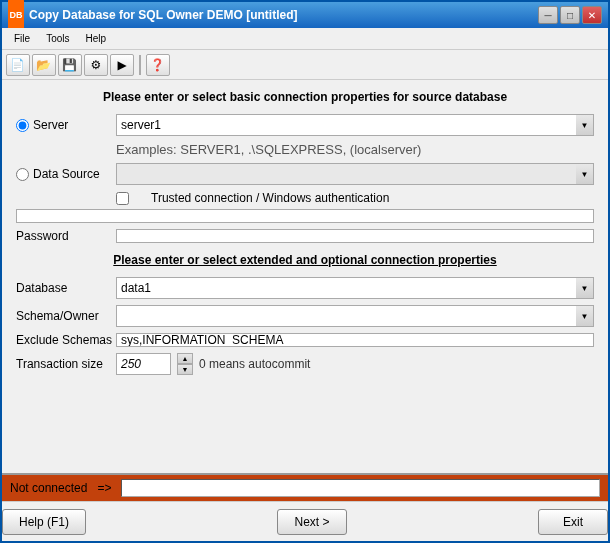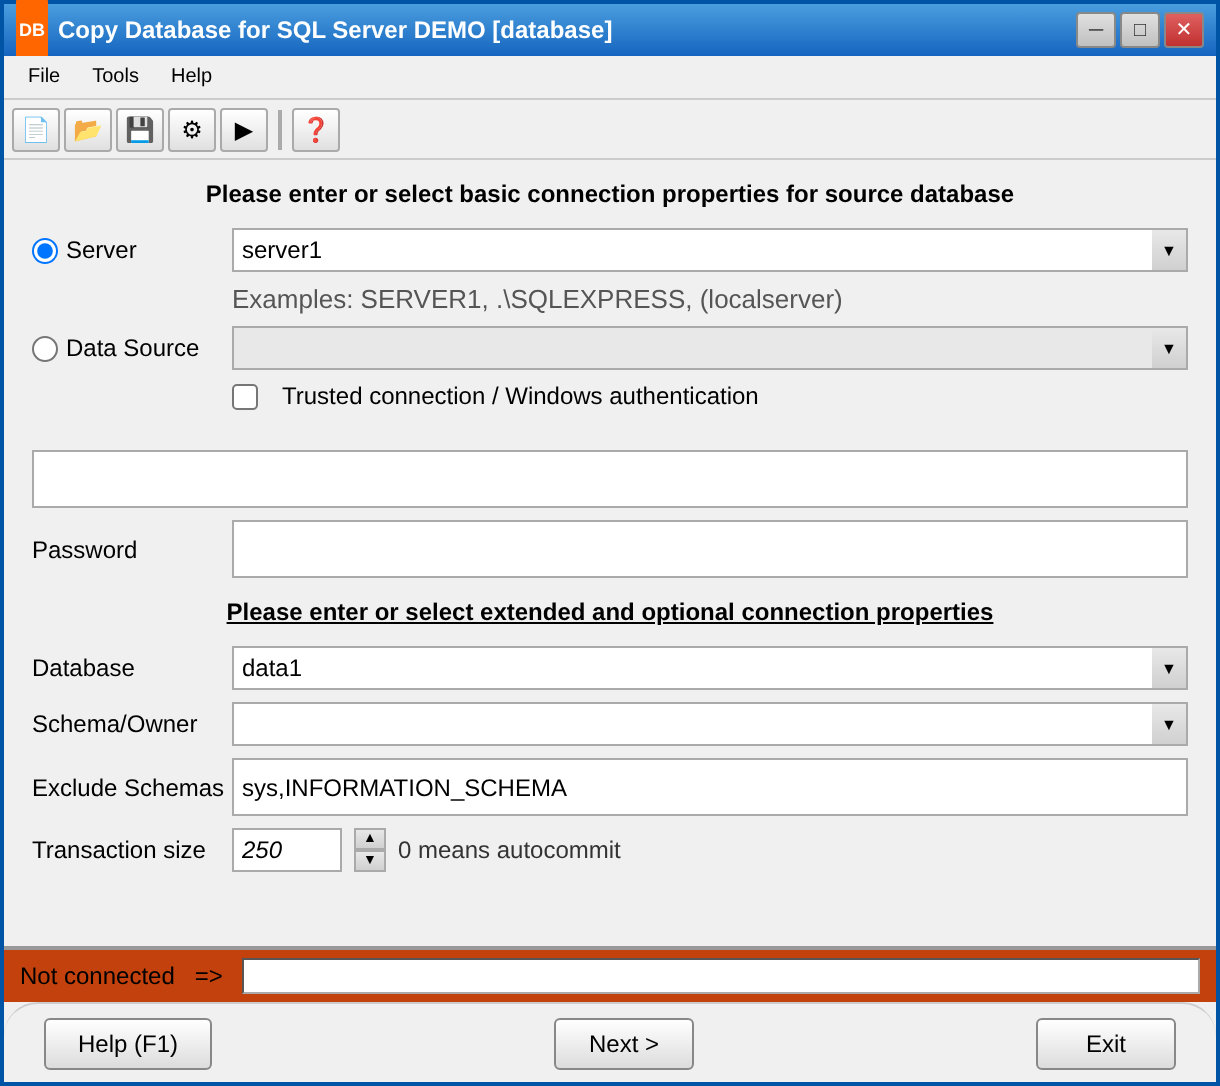--- a/index.html
+++ b/index.html
@@ -167,21 +167,21 @@
       cursor: pointer;
       flex-shrink: 0;
     }
 
     .radio-input {
       margin: 0;
     }
 
     .form-control {
       flex: 1;
-      height: 29px;
+      height: 14px;
       border: 1px solid #aaa;
       background: white;
       padding: 2px 4px;
       font-size: 12px;
       outline: none;
     }
 
     .dropdown-wrapper {
       flex: 1;
       position: relative;
@@ -221,23 +221,23 @@
     .hint-text {
       font-size: 13px;
       color: #555;
       margin-left: 100px;
       margin-bottom: 6px;
     }
 
     .checkbox-group {
       display: flex;
       align-items: center;
-      gap: 12px;
+      gap: 22px;
       margin-left: 100px;
-      margin-bottom: 20px;
+      margin-bottom: 4px;
     }
 
     .transaction-wrapper {
       display: flex;
       align-items: center;
       gap: 6px;
     }
 
     .spinner-wrapper {
       display: flex;
@@ -301,23 +301,22 @@
     }
 
     
     .button-bar {
       height: 40px;
       background: #f0f0f0;
       border-top: 1px solid #ccc;
       display: flex;
       align-items: center;
       justify-content: space-between;
-      padding: 0 20px;
-      flex-shrink: 0;
-      border-radius: 17px;
+      padding: 0 0;
+      flex-shrink: 0;
     }
 
     .action-btn {
       height: 26px;
       padding: 0 16px;
       background: linear-gradient(to bottom, #ffffff, #dcdcdc);
       border: 1px solid #888;
       border-radius: 3px;
       font-size: 12px;
       cursor: pointer;
@@ -337,21 +336,21 @@
 </head>
 <body>
 
 <div class="window">
 
   <div class="title-bar">
     <div class="title-bar-left">
       <div class="title-icon">
         <span>DB</span>
       </div>
-      <span>Copy Database for SQL Server DEMO [database]</span>
+      <span>Copy Database for SQL Owner DEMO [untitled]</span>
     </div>
     <div class="title-bar-buttons">
       <div class="title-btn">─</div>
       <div class="title-btn">□</div>
       <div class="title-btn close-btn">✕</div>
     </div>
   </div>
 
   <div class="menu-bar">
     <div class="menu-item">File</div>

